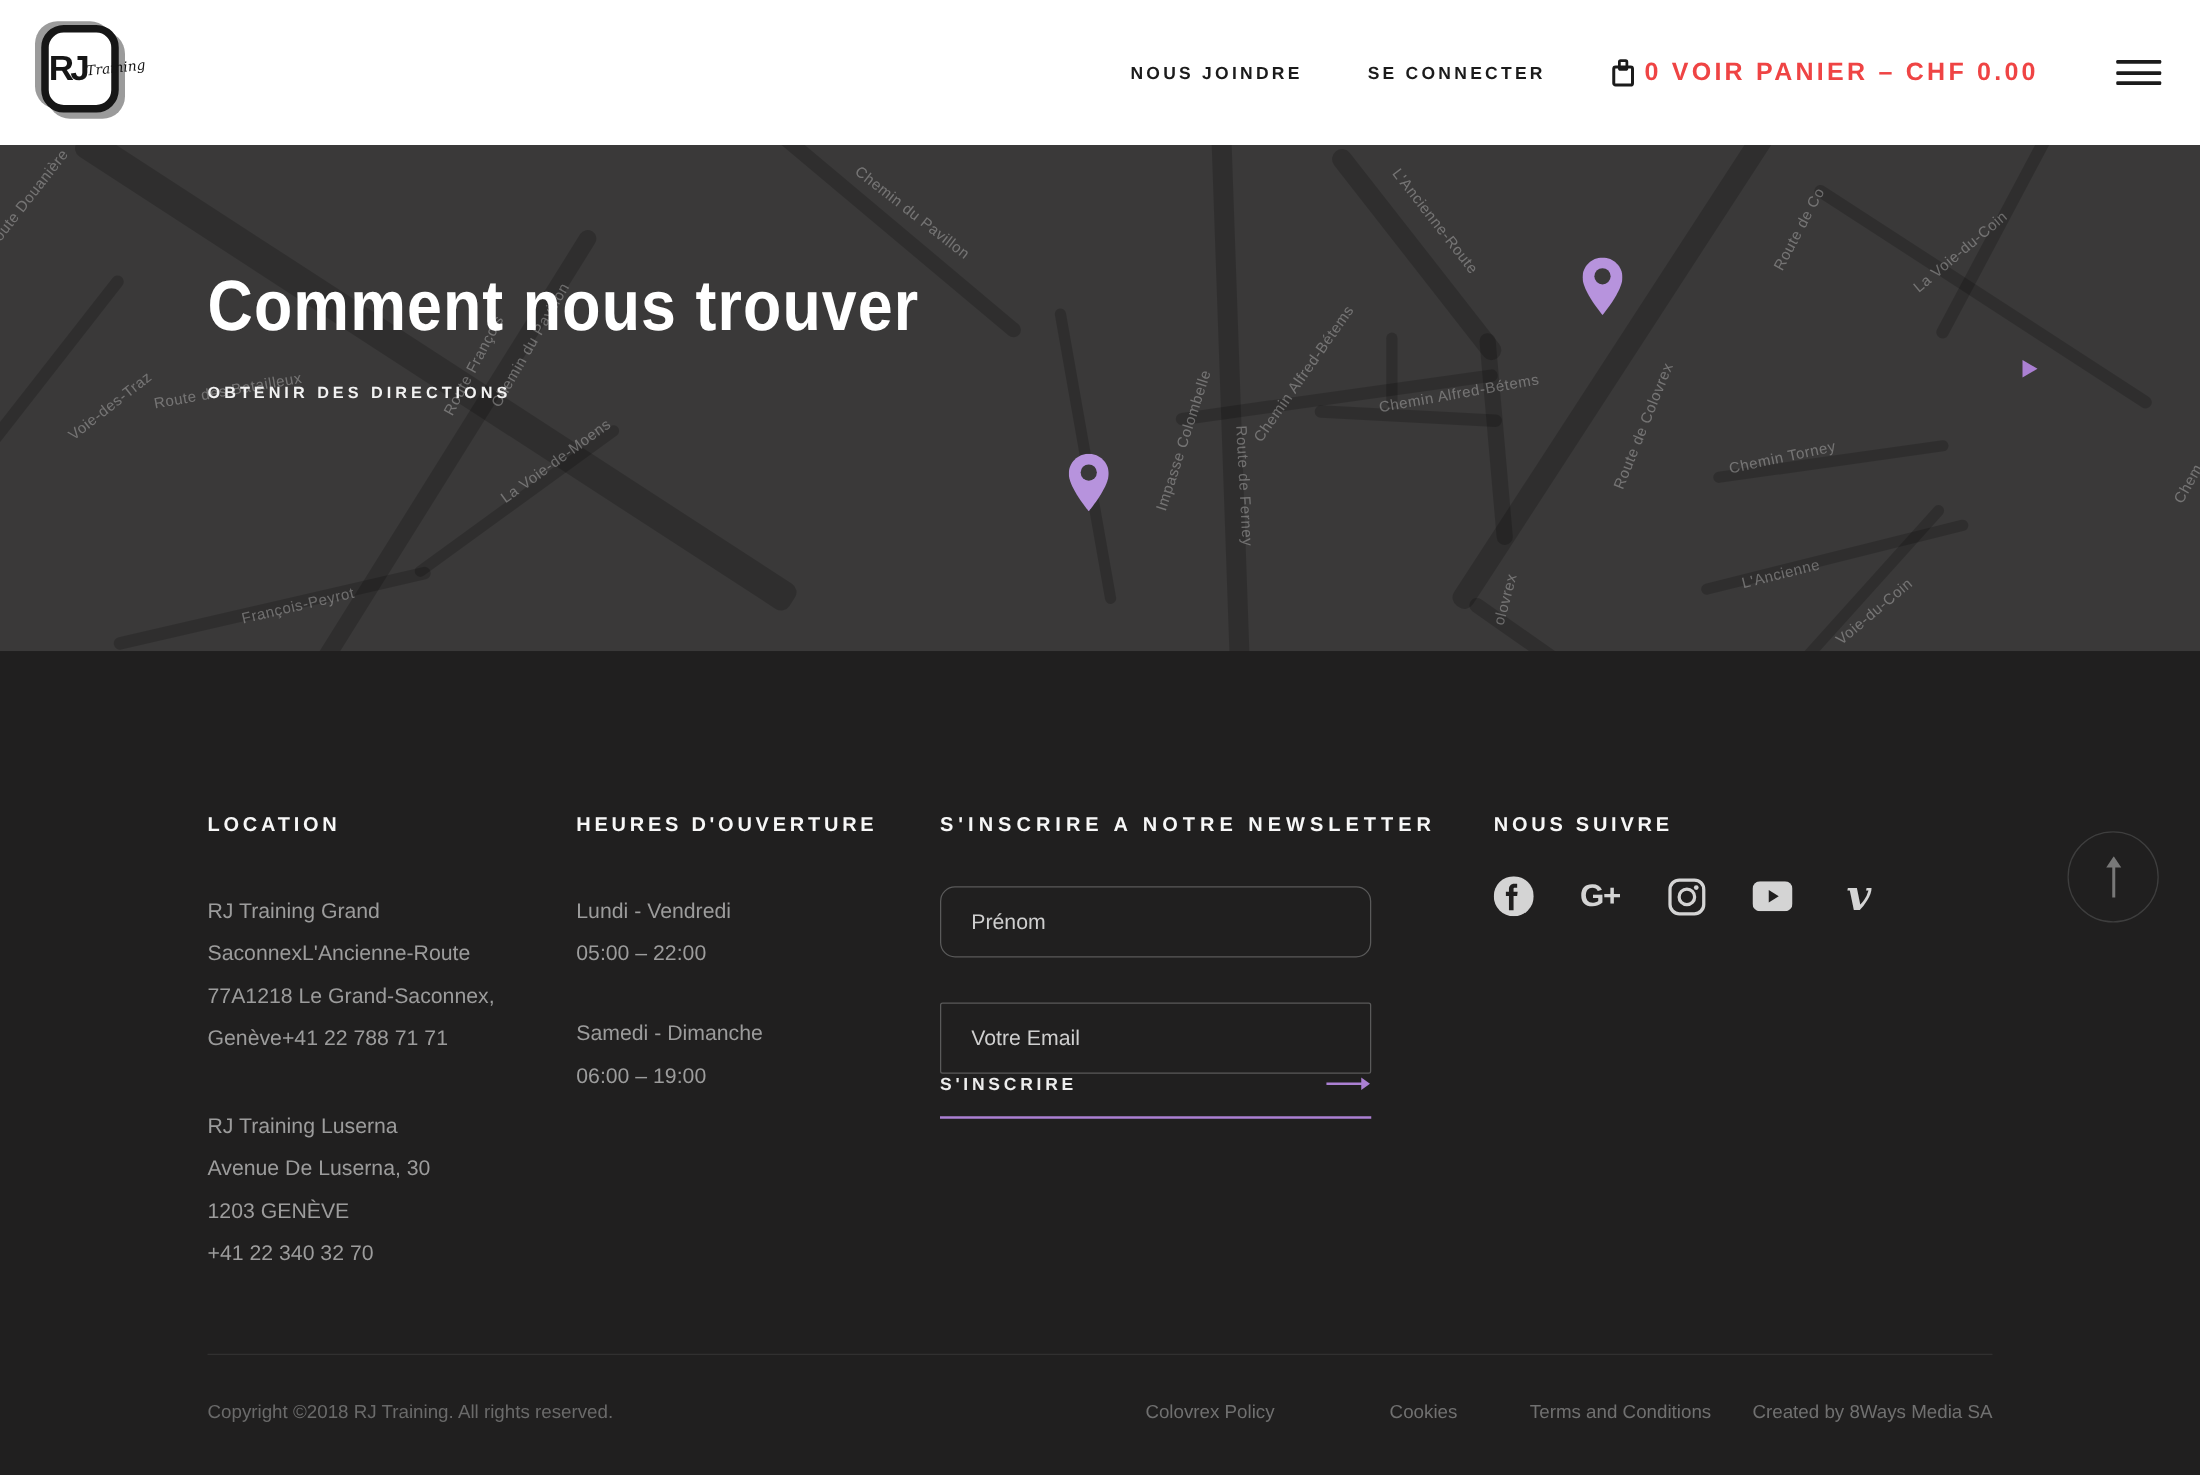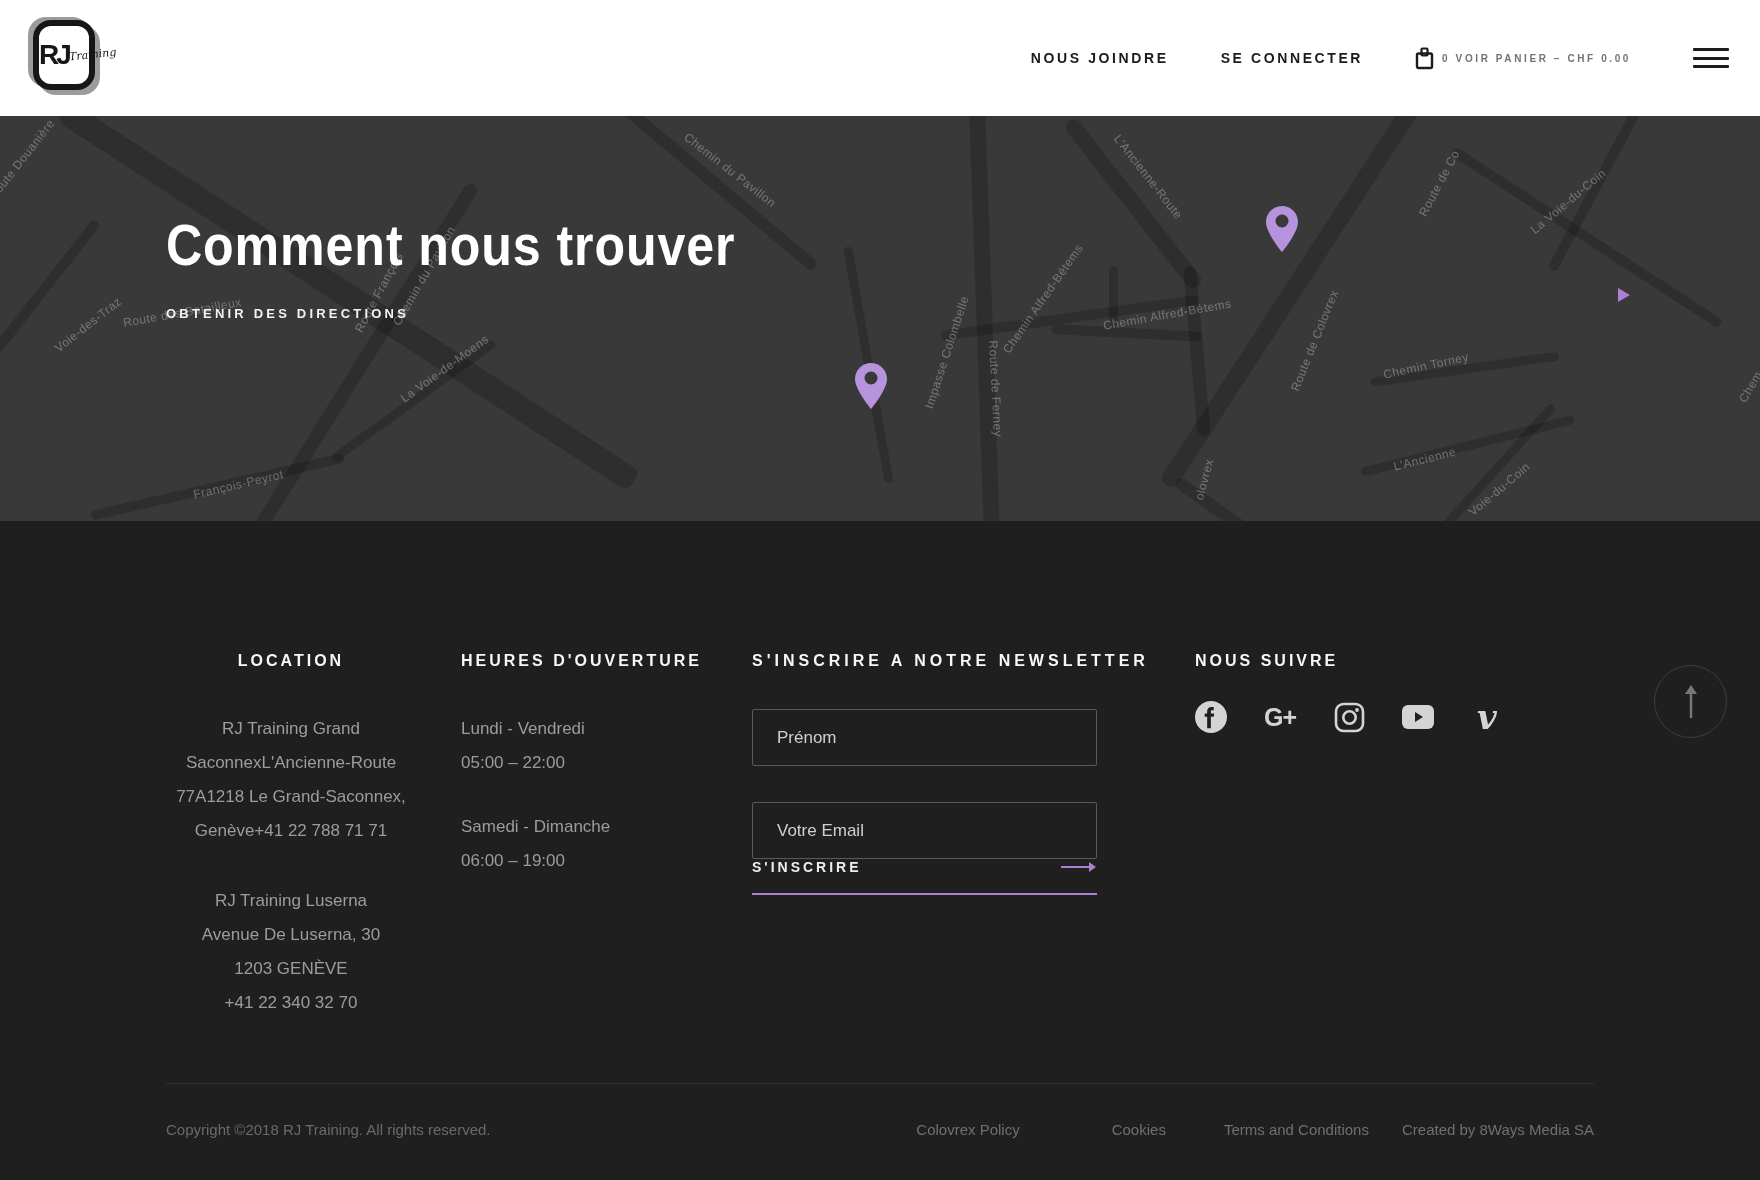--- a/index.html
+++ b/index.html
@@ -15,54 +15,54 @@
           box-shadow:-5px -3px 0 0 #9b9b9b, 5px 5px 0 0 #9b9b9b;
           background:#fff; display:flex; flex-direction:row; align-items:center; justify-content:space-between; }
   .logo .mono { font-size:28px; font-weight:bold; letter-spacing:-3px; color:#161616; line-height:26px; }
   .logo .script { font-family:"DejaVu Serif", serif; font-style:italic; font-size:11px; color:#161616; transform:rotate(-6deg); margin-top:-2px; }
 
   .header-nav { position:absolute; right:31px; top:0; height:116px; display:flex; align-items:center; }
   .nav-link { font-size:14px; font-weight:bold; letter-spacing:2.6px; color:#1b1b1b; text-decoration:none; cursor:pointer; }
   .nav-link + .nav-link { margin-left:52px; }
   .cart { display:flex; align-items:center; margin-left:52px; cursor:pointer; }
   .cart svg { margin-right:8px; }
-  .cart .cart-text { font-size:10px; font-weight:bold; letter-spacing:2.6px; color:#737373; }
+  .cart .cart-text { font-size:20px; font-weight:bold; letter-spacing:2.6px; color:#ef4444; }
   .burger { margin-left:62px; width:36px; height:20px; display:flex; flex-direction:column; justify-content:space-between; cursor:pointer; }
   .burger span { display:block; height:3px; background:#1b1b1b; border-radius:1px; }
 
   
   .map { position:absolute; left:0; top:116px; width:1760px; height:405px; background:#3a3939; overflow:hidden; cursor:grab; }
   .road { position:absolute; background:rgba(0,0,0,0.18); border-radius:8px; transform-origin:0 0; }
   .street-label { position:absolute; font-size:12px; color:rgba(255,255,255,0.30); white-space:nowrap; transform-origin:0 0; letter-spacing:0.5px; }
   .map-title { position:absolute; left:166px; top:96px; font-size:57px; font-weight:bold; color:#ffffff; letter-spacing:1px; transform:scaleX(0.88); transform-origin:left center; white-space:nowrap; }
   .directions { position:absolute; left:166px; top:190px; font-size:13px; font-weight:bold; letter-spacing:3.2px; color:#f2f2f2; text-decoration:none; cursor:pointer; }
   .pin { position:absolute; width:32px; height:46px; cursor:pointer; }
   .map-cursor { position:absolute; left:1618px; top:172px; width:0; height:0;
                 border-left:12px solid var(--accent); border-top:7px solid transparent; border-bottom:7px solid transparent; }
 
   
   .footer { position:absolute; left:0; top:521px; width:1760px; height:659px; background:#201f1f; }
   .col { position:absolute; top:131px; }
   .col-heading { font-size:16px; font-weight:bold; letter-spacing:3px; color:#f7f7f7; white-space:nowrap; }
-  .col-location { left:166px; width:250px;text-align:center; }
+  .col-location { left:166px; width:250px; }
   .col-hours { left:461px; width:240px; }
   .col-news { left:752px; width:345px; }
   .col-social { left:1195px; width:340px; }
 
   .addr { margin-top:42px; }
   .addr-line, .hours-line { font-size:17px; color:#9c9c9c; line-height:34px; }
   .addr + .addr { margin-top:36px; }
   .hours-group { margin-top:42px; }
   .hours-group + .hours-group { margin-top:30px; }
 
   .news-input { display:block; width:345px; height:57px; margin-top:36px; background:transparent;
                 border:1px solid #5a5a5a; border-radius:2px; padding:0 24px; font-size:17px; color:#e3e3e3;
                 font-family:"Liberation Sans", sans-serif; outline:none; }
   .news-input::placeholder { color:#cfcfcf; opacity:1; }
-  .news-input:first-of-type { margin-top:39px; }
+  .news-input:first-of-type { margin-top:39px;border-radius:12px; }
   .subscribe { padding-bottom:18px; border-bottom:2px solid var(--accent);
                display:flex; align-items:center; justify-content:space-between; cursor:pointer; background:none; width:100%; }
   .subscribe .sub-label { font-size:14px; font-weight:bold; letter-spacing:3px; color:#ededed; }
 
   .social-row { margin-top:31px; display:flex; align-items:center; gap:37px; }
   .social-row a { display:inline-flex; align-items:center; justify-content:center; width:32px; height:32px; cursor:pointer; text-decoration:none; }
   .vimeo-glyph { font-family:"DejaVu Serif", serif; font-style:italic; font-weight:bold; font-size:34px; color:#d4d4d4; line-height:32px; }
   .gplus-glyph { font-size:25px; font-weight:bold; color:#d4d4d4; letter-spacing:-1px; }
 
   .scroll-top { position:absolute; left:1654px; top:144px; width:73px; height:73px; border:1px solid #3e3e3e; border-radius:50%;

